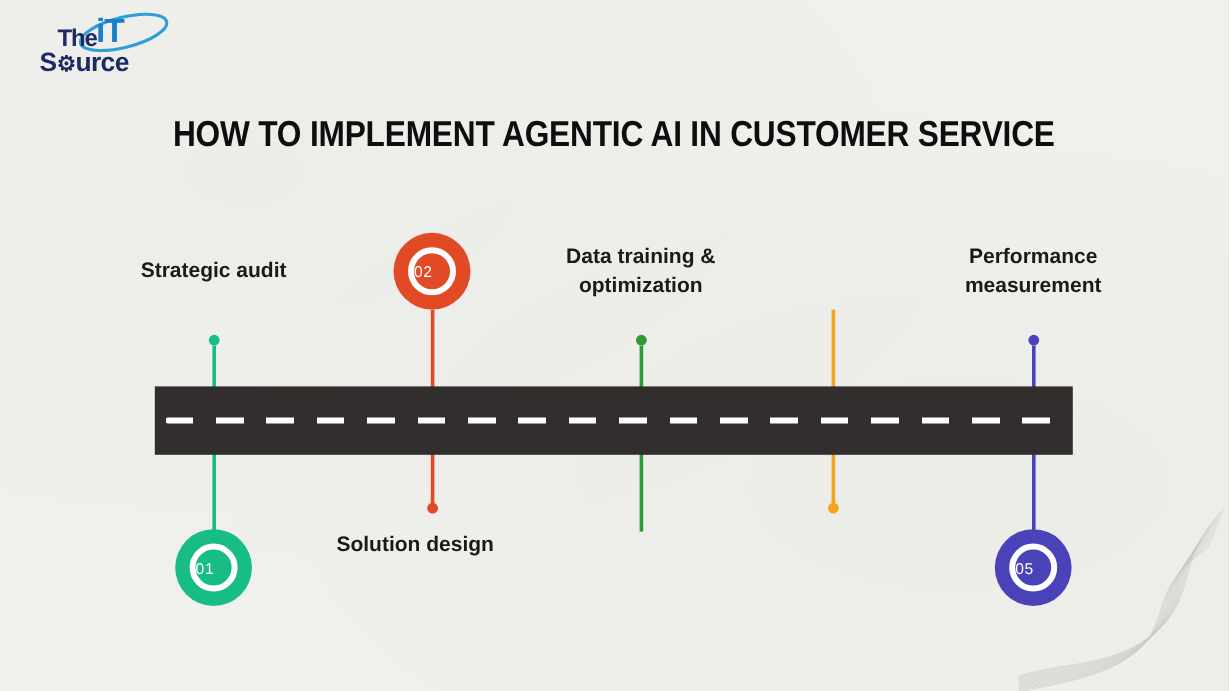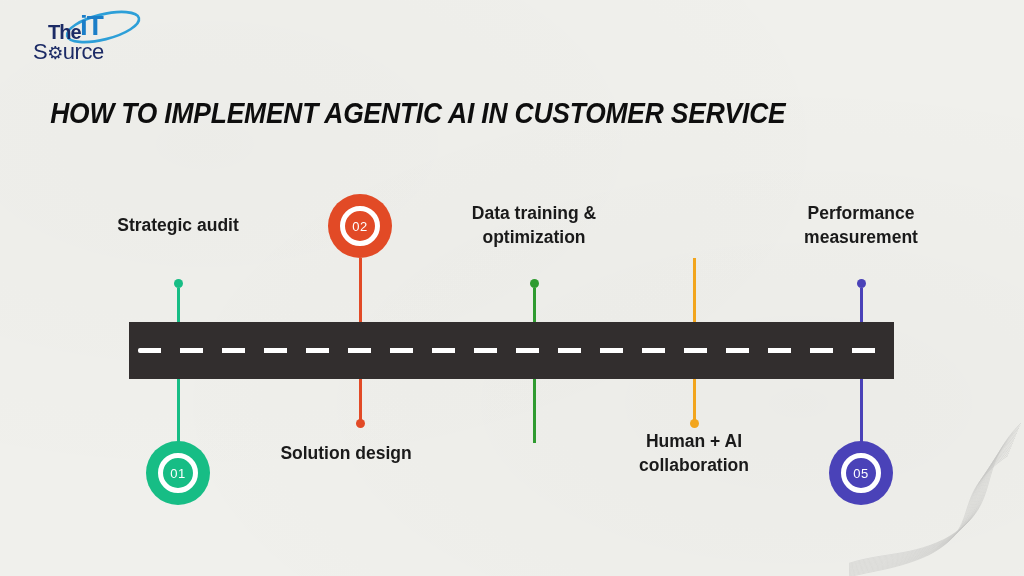--- a/index.html
+++ b/index.html
@@ -10,43 +10,43 @@
       radial-gradient(ellipse at 20% 25%, rgba(0,0,0,0.015), transparent 60%),
       radial-gradient(ellipse at 78% 70%, rgba(0,0,0,0.02), transparent 60%),
       #f0f0ec;
   }
 
   
   .logo{position:absolute;left:28px;top:12px;width:140px;height:64px;}
   .logo-orbit{position:absolute;left:34px;top:-7px;overflow:visible;}
   .logo-the{position:absolute;left:20px;top:9px;font-size:20px;font-weight:800;letter-spacing:-1px;}
   .logo-it{position:absolute;left:52px;top:-2px;font-size:28px;font-weight:800;letter-spacing:-1px;}
-  .logo-source{position:absolute;left:5px;top:27px;font-size:22px;font-weight:400;letter-spacing:-0.5px;}
+  .logo-source{position:absolute;left:5px;top:27px;font-size:22px;font-weight:700;letter-spacing:-0.5px;}
   .gear{font-size:18px;}
 
   
-  .title{position:absolute;left:0;right:0;top:96px;text-align:left;font-style:italic;}
+  .title{position:absolute;left:0;right:0;top:96px;text-align:center;}
   .title > span{display:inline-block;font-size:30px;font-weight:bold;letter-spacing:-0.2px;
     transform:scaleX(0.88);transform-origin:50% 50%;white-space:nowrap;}
 
   
   .road{position:absolute;left:129px;top:322px;width:765px;height:57px;z-index:2;}
   .road-dashes{position:absolute;left:9px;right:9px;top:26px;height:5px;border-radius:2px;
     background:repeating-linear-gradient(to right,#ffffff 0 23px,transparent 23px 42px);}
 
   
   .step{position:absolute;top:0;width:170px;height:576px;}
   .step-label{position:absolute;left:0;width:100%;display:flex;align-items:center;justify-content:center;
     text-align:center;font-size:17.5px;font-weight:bold;color:#1a1a1a;line-height:1.35;z-index:3;}
   .step-dot{position:absolute;left:50%;margin-left:-4.5px;width:9px;height:9px;border-radius:50%;z-index:3;}
   .step-stem{position:absolute;left:50%;margin-left:-1.5px;width:3px;z-index:1;}
   .step-circle{position:absolute;left:50%;margin-left:-32px;width:64px;height:64px;border-radius:50%;
     z-index:3;display:flex;align-items:center;justify-content:center;}
   .step-ring{width:30px;height:30px;border:5px solid #ffffff;border-radius:50%;
-    display:flex;align-items:center;justify-content:center;}
+    display:flex;align-items:center;justify-content:flex-start;}
   .step-num{color:#ffffff;font-size:13px;letter-spacing:0.5px;}
 
   .below .step-label{top:196px;height:60px;}
   .below .step-dot{top:279px;}
   .below .step-stem{top:288px;height:155px;}
   .below .step-circle{top:441px;}
 
   .above .step-circle{top:194px;}
   .above .step-stem{top:258px;height:165px;}
   .above .step-dot{top:419px;}
@@ -101,21 +101,20 @@
 
   <div class="step below" style="left:449px">
     <div class="step-label">Data training &amp; optimization</div>
     <div class="step-dot" style="background: rgb(47, 155, 48);"></div>
     <div class="step-stem" style="background: rgb(47, 155, 48);"></div>
   </div>
 
   <div class="step above" style="left:609px">
     <div class="step-stem" style="background: rgb(242, 165, 29);"></div>
     <div class="step-dot" style="background: rgb(242, 165, 29);"></div>
-    <div class="step-label">Human + AI collaboration</div>
   </div>
 
   <div class="step below" style="left:776px">
     <div class="step-label">Performance measurement</div>
     <div class="step-dot" style="background: rgb(74, 66, 184);"></div>
     <div class="step-stem" style="background: rgb(74, 66, 184);"></div>
     <div class="step-circle" style="background: rgb(74, 66, 184);">
       <div class="step-ring">
         <span class="step-num">05</span>
       </div>

